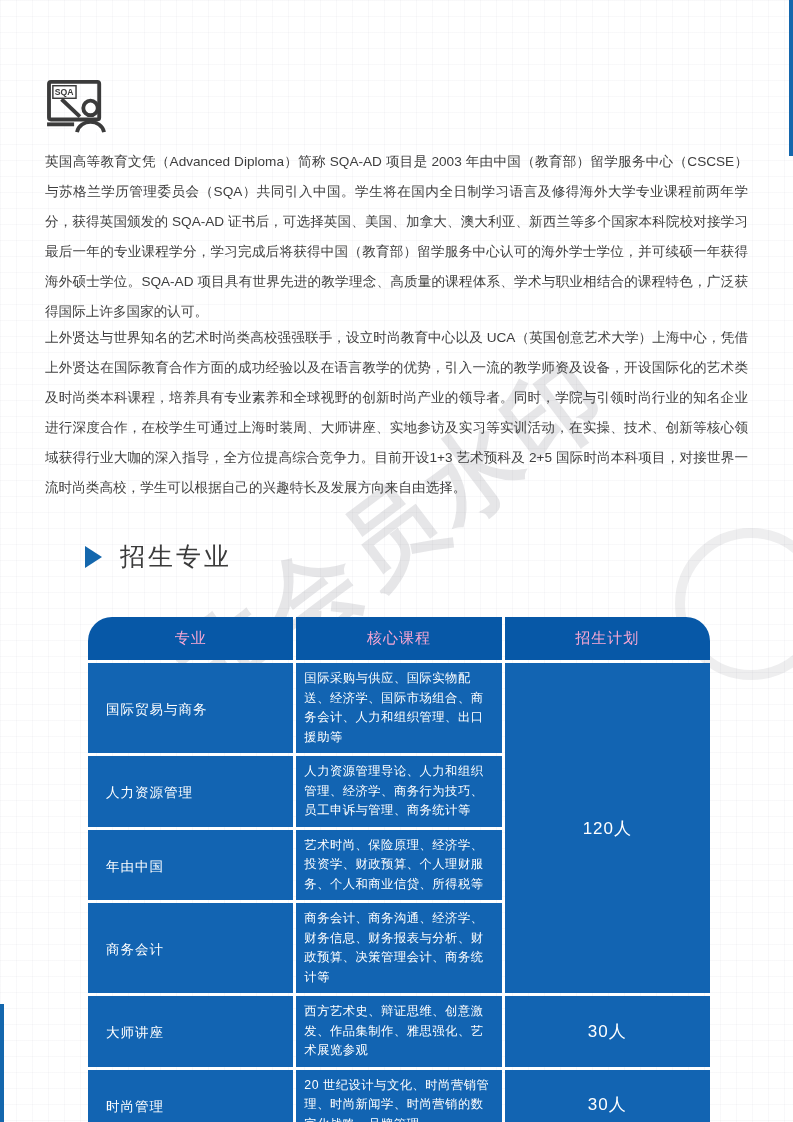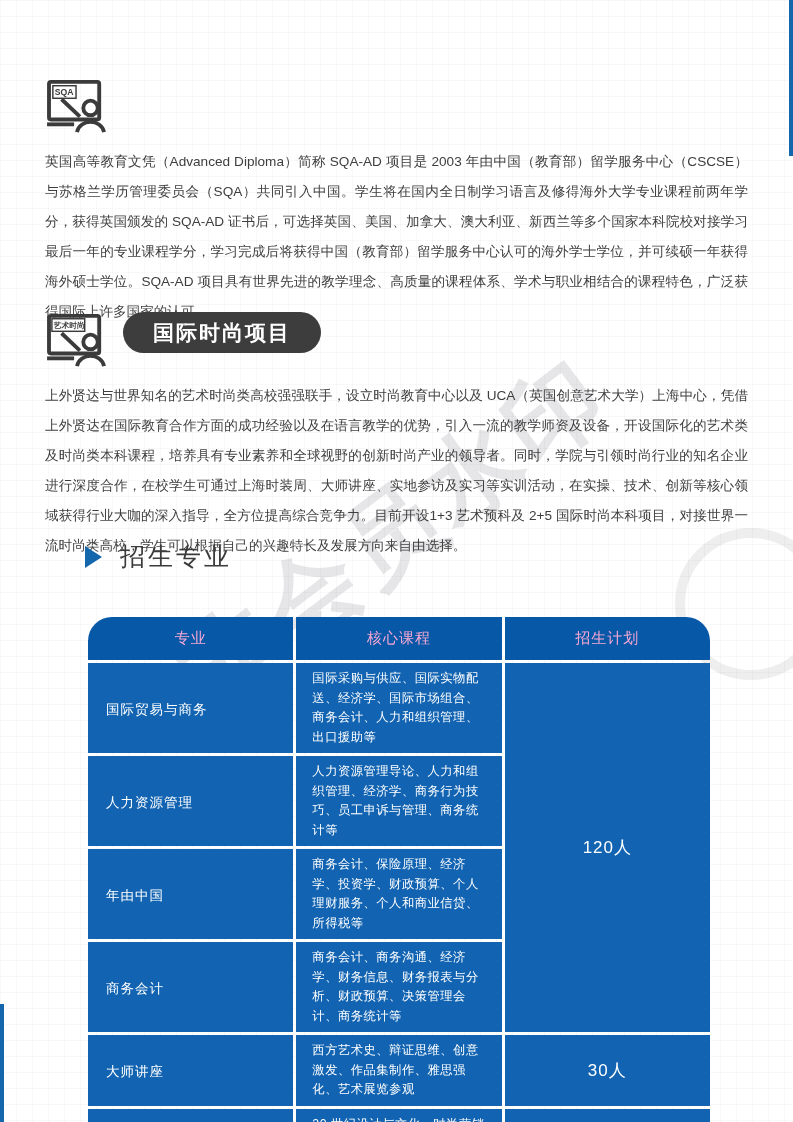--- a/index.html
+++ b/index.html
@@ -66,21 +66,21 @@
   .table-wrap { position:absolute; left:85px; top:614px; }
   table.majors { border-collapse:separate; border-spacing:3px; table-layout:fixed; width:628px; }
   table.majors th {
     height:41px; background:#0758a7; color:#f9a8d4;
     font-size:15px; font-weight:500; letter-spacing:1px;
   }
   table.majors th.h0 { border-top-left-radius:24px; }
   table.majors th.h2 { border-top-right-radius:24px; }
   table.majors td { background:#1264b2; color:#fff; vertical-align:middle; }
   td.major { width:140px; font-size:13.5px; padding:4px 6px 0 18px; height:45px; letter-spacing:1px; }
-  td.courses { width:318px; font-size:12.3px; line-height:19.5px; padding:6px 16px; text-align:left; letter-spacing:0.5px;margin-top:48px; }
+  td.courses { width:318px; font-size:12.3px; line-height:19.5px; padding:6px 8px; text-align:left; letter-spacing:0.5px;margin-top:48px; }
   td.plan { width:158px; font-size:17px; text-align:center; letter-spacing:1px; }
 </style>
 </head>
 <body>
 
 <div class="page">
 
   <div class="edge-strip tr"></div>
   <div class="edge-strip bl"></div>
   <div class="watermark">非会员水印</div>
@@ -95,32 +95,20 @@
         <line x1="17" y1="22" x2="36" y2="40" stroke="#3b3b3b" stroke-width="4"></line>
         <circle cx="47" cy="31" r="7.5" fill="#ffffff" stroke="#3b3b3b" stroke-width="4"></circle>
         <path d="M33 56 C36 42 58 42 61 56" fill="#ffffff" stroke="#3b3b3b" stroke-width="4"></path>
         <line x1="2" y1="48" x2="30" y2="48" stroke="#3b3b3b" stroke-width="4"></line>
       </svg>
     </div>
     <p class="program-text">英国高等教育文凭（Advanced Diploma）简称 SQA-AD 项目是 2003 年由中国（教育部）留学服务中心（CSCSE）与苏格兰学历管理委员会（SQA）共同引入中国。学生将在国内全日制学习语言及修得海外大学专业课程前两年学分，获得英国颁发的 SQA-AD 证书后，可选择英国、美国、加拿大、澳大利亚、新西兰等多个国家本科院校对接学习最后一年的专业课程学分，学习完成后将获得中国（教育部）留学服务中心认可的海外学士学位，并可续硕一年获得海外硕士学位。SQA-AD 项目具有世界先进的教学理念、高质量的课程体系、学术与职业相结合的课程特色，广泛获得国际上许多国家的认可。</p>
   </section>
 
   <section class="program s1">
-    <div class="program-header">
-      <svg class="board-icon" viewBox="0 0 66 58">
-        <rect x="4" y="4" width="52" height="39" rx="2" fill="none" stroke="#3b3b3b" stroke-width="4"></rect>
-        <rect x="7" y="7" width="34" height="13" fill="none" stroke="#3b3b3b" stroke-width="1.5"></rect>
-        <text x="9" y="17" font-size="8" fill="#3b3b3b" font-weight="bold">艺术时尚</text>
-        <line x1="17" y1="22" x2="36" y2="40" stroke="#3b3b3b" stroke-width="4"></line>
-        <circle cx="47" cy="31" r="7.5" fill="#ffffff" stroke="#3b3b3b" stroke-width="4"></circle>
-        <path d="M33 56 C36 42 58 42 61 56" fill="#ffffff" stroke="#3b3b3b" stroke-width="4"></path>
-        <line x1="2" y1="48" x2="30" y2="48" stroke="#3b3b3b" stroke-width="4"></line>
-      </svg>
-      <div class="badge">国际时尚项目</div>
-    </div>
     <p class="program-text">上外贤达与世界知名的艺术时尚类高校强强联手，设立时尚教育中心以及 UCA（英国创意艺术大学）上海中心，凭借上外贤达在国际教育合作方面的成功经验以及在语言教学的优势，引入一流的教学师资及设备，开设国际化的艺术类及时尚类本科课程，培养具有专业素养和全球视野的创新时尚产业的领导者。同时，学院与引领时尚行业的知名企业进行深度合作，在校学生可通过上海时装周、大师讲座、实地参访及实习等实训活动，在实操、技术、创新等核心领域获得行业大咖的深入指导，全方位提高综合竞争力。目前开设1+3 艺术预科及 2+5 国际时尚本科项目，对接世界一流时尚类高校，学生可以根据自己的兴趣特长及发展方向来自由选择。</p>
   </section>
 
   <div class="admissions-title">
     <span class="tri"></span>
     <span class="t">招生专业</span>
   </div>
 
   <div class="table-wrap">
     <table class="majors">
@@ -136,21 +124,21 @@
           <td class="major">国际贸易与商务</td>
           <td class="courses">国际采购与供应、国际实物配送、经济学、国际市场组合、商务会计、人力和组织管理、出口援助等</td>
           <td class="plan" rowspan="4">120人</td>
         </tr>
         <tr>
           <td class="major">人力资源管理</td>
           <td class="courses">人力资源管理导论、人力和组织管理、经济学、商务行为技巧、员工申诉与管理、商务统计等</td>
         </tr>
         <tr>
           <td class="major">年由中国</td>
-          <td class="courses">商务会计、保险原理、经济学、投资学、财政预算、个人理财服务、个人和商业信贷、所得税等</td>
+          <td class="courses">艺术时尚、保险原理、经济学、投资学、财政预算、个人理财服务、个人和商业信贷、所得税等</td>
         </tr>
         <tr>
           <td class="major">商务会计</td>
           <td class="courses">商务会计、商务沟通、经济学、财务信息、财务报表与分析、财政预算、决策管理会计、商务统计等</td>
         </tr>
         <tr>
           <td class="major">大师讲座</td>
           <td class="courses">西方艺术史、辩证思维、创意激发、作品集制作、雅思强化、艺术展览参观</td>
           <td class="plan">30人</td>
         </tr>

